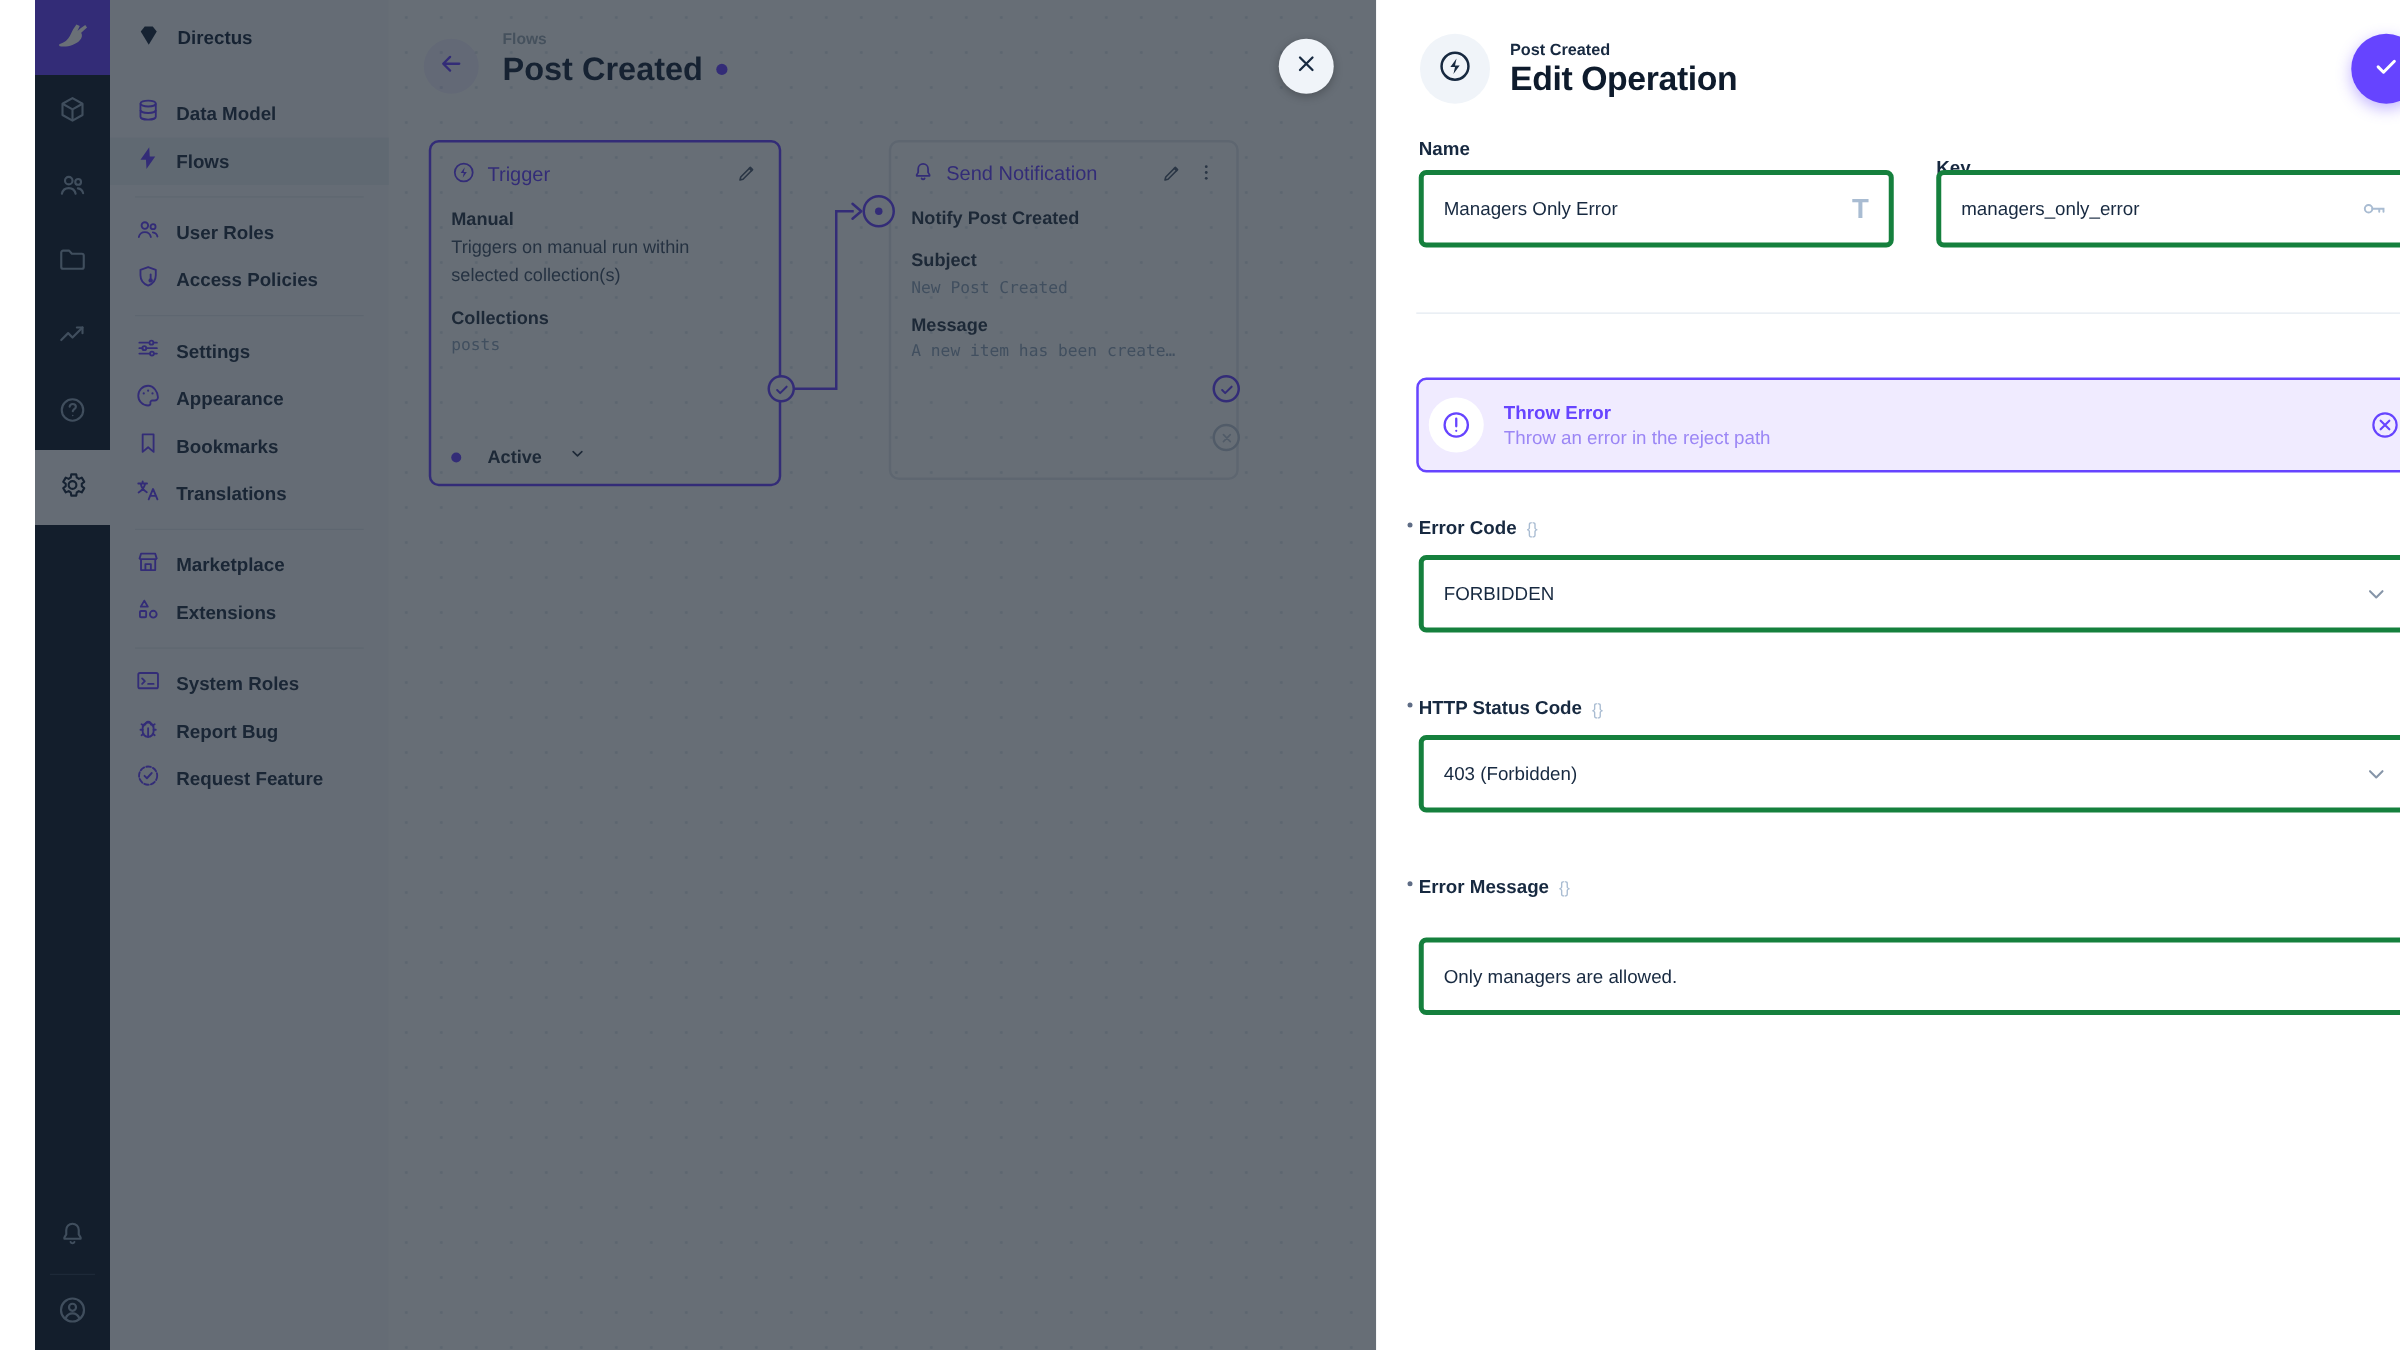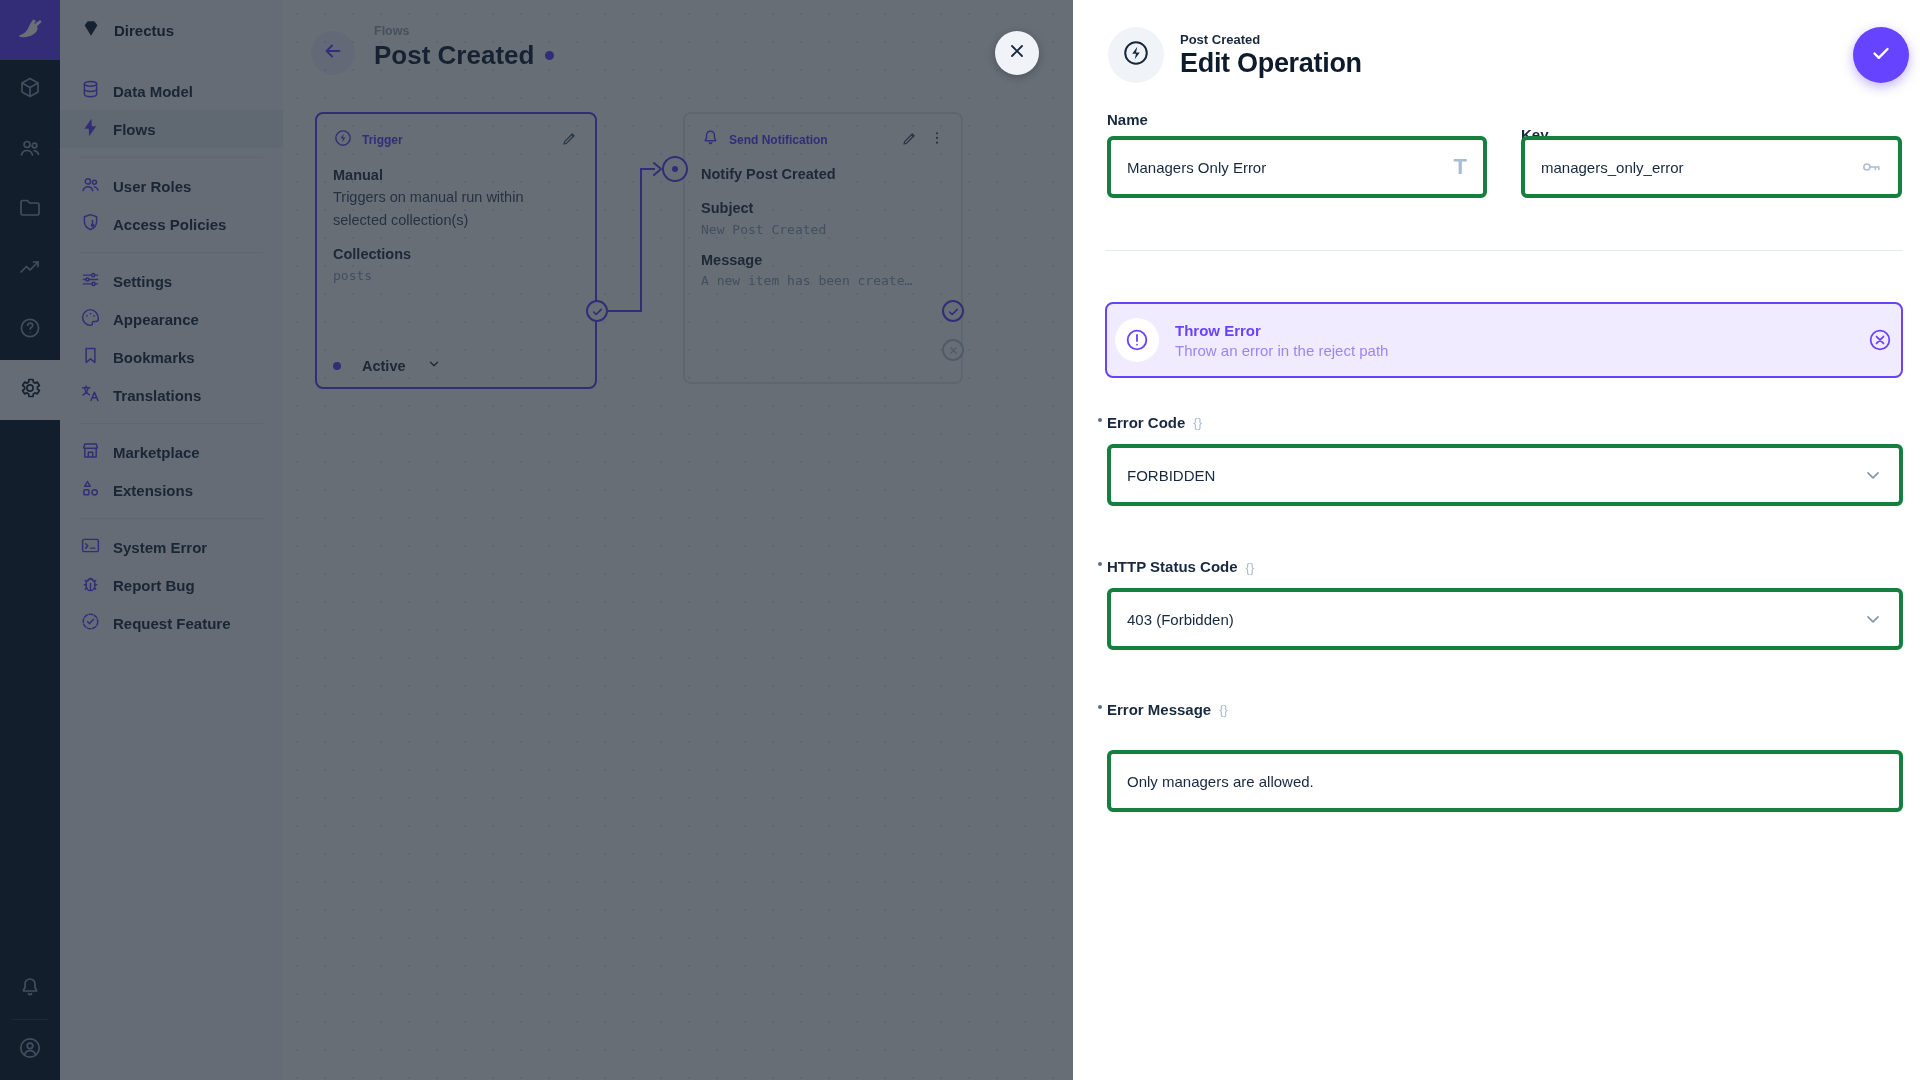--- a/index.html
+++ b/index.html
@@ -1,18 +1,18 @@
 <!DOCTYPE html>
 <html><head>
 <meta charset="utf-8">
 <style>
   * { margin:0; padding:0; box-sizing:border-box; }
   html,body { width:1920px; height:1080px; overflow:hidden; background:#fff;
     font-family:"Liberation Sans", sans-serif; }
-  .stage { position:relative; width:1696px; height:1080px; }
+  .stage { position:relative; width:1696px; height:1080px;margin-left:28px; }
 
   
   .module-bar { position:absolute; left:0; top:0; width:60px; height:1080px;
     background:#0E1C2F; display:flex; flex-direction:column; z-index:10; }
   .mb-logo { width:60px; height:60px; background:#6644FF; display:flex;
     align-items:center; justify-content:center; }
   .mb-cell { width:60px; height:60px; display:flex; align-items:center;
     justify-content:center; color:#8BA0B8; cursor:pointer; }
   .mb-cell.active { background:#F0F4F9; color:#172940; }
   .mb-spacer { flex:1; }
@@ -44,21 +44,21 @@
   .flow-title { position:absolute; left:91px; top:40px; font-size:26px;
     font-weight:800; color:#172940; display:flex; align-items:center; gap:11px; }
   .title-dot { width:9px; height:9px; border-radius:50%; background:#6644FF; }
 
   .flow-card { position:absolute; border-radius:8px; padding:14px 16px; }
   .card-trigger { left:32px; top:112px; width:282px; height:277px;
     border:2px solid #6644FF; }
   .card-notify { left:400px; top:112px; width:280px; height:272px;
     border:2px solid #DDE4EC; }
   .card-head { display:flex; align-items:center; gap:9px; color:#6644FF; }
-  .card-title { font-size:12px; font-weight:700; color:#6644FF; flex:1; }
+  .card-title { font-size:16px; font-weight:400; color:#6644FF; flex:1; }
   .card-tools { display:flex; align-items:center; gap:10px; color:#4F5E74; }
   .card-body { margin-top:12px; font-size:14.5px; color:#2B3A4F; }
   .card-strong { font-weight:700; color:#2B3A4F; line-height:1.55; }
   .card-desc { color:#41536B; line-height:1.55; }
   .card-mono { font-family:"DejaVu Sans Mono", monospace; font-size:13px;
     color:#8DA3BC; margin-top:2px; white-space:nowrap; overflow:hidden;
     text-overflow:ellipsis; }
   .card-sub { margin-top:12px; }
   .status-row { position:absolute; left:16px; bottom:12px; display:flex;
     align-items:center; gap:21px; cursor:pointer; }
@@ -294,21 +294,21 @@
               <circle cx="16.7" cy="16.4" r="3.1"></circle>
             </svg></span>
         <span class="nav-label">Extensions</span>
       </div>
       <div class="nav-divider"></div>
       <div class="nav-item">
         <span><svg width="21" height="21" viewBox="0 0 24 24" fill="none" stroke="currentColor" stroke-width="1.7" stroke-linecap="round" stroke-linejoin="round">
               <rect x="3" y="5" width="18" height="14" rx="1.5"></rect>
               <path d="M6.5 10l2.5 2.5L6.5 15M12 15h5"></path>
             </svg></span>
-        <span class="nav-label">System Error</span>
+        <span class="nav-label">System Roles</span>
       </div>
       <div class="nav-item">
         <span><svg width="21" height="21" viewBox="0 0 24 24" fill="none" stroke="currentColor" stroke-width="1.7" stroke-linecap="round">
               <path d="M12 20a5 5 0 005-5v-3a5 5 0 00-10 0v3a5 5 0 005 5z"></path>
               <path d="M9.5 8.7a2.5 2.5 0 015 0M12 20v-8M5 13.5h2M17 13.5h2M6 18.5l1.8-1.3M18 18.5l-1.8-1.3M6 8.5l2 1.2M18 8.5l-2 1.2"></path>
             </svg></span>
         <span class="nav-label">Report Bug</span>
       </div>
       <div class="nav-item">
         <span><svg width="21" height="21" viewBox="0 0 24 24" fill="none" stroke="currentColor" stroke-width="1.7" stroke-linecap="round" stroke-linejoin="round">

